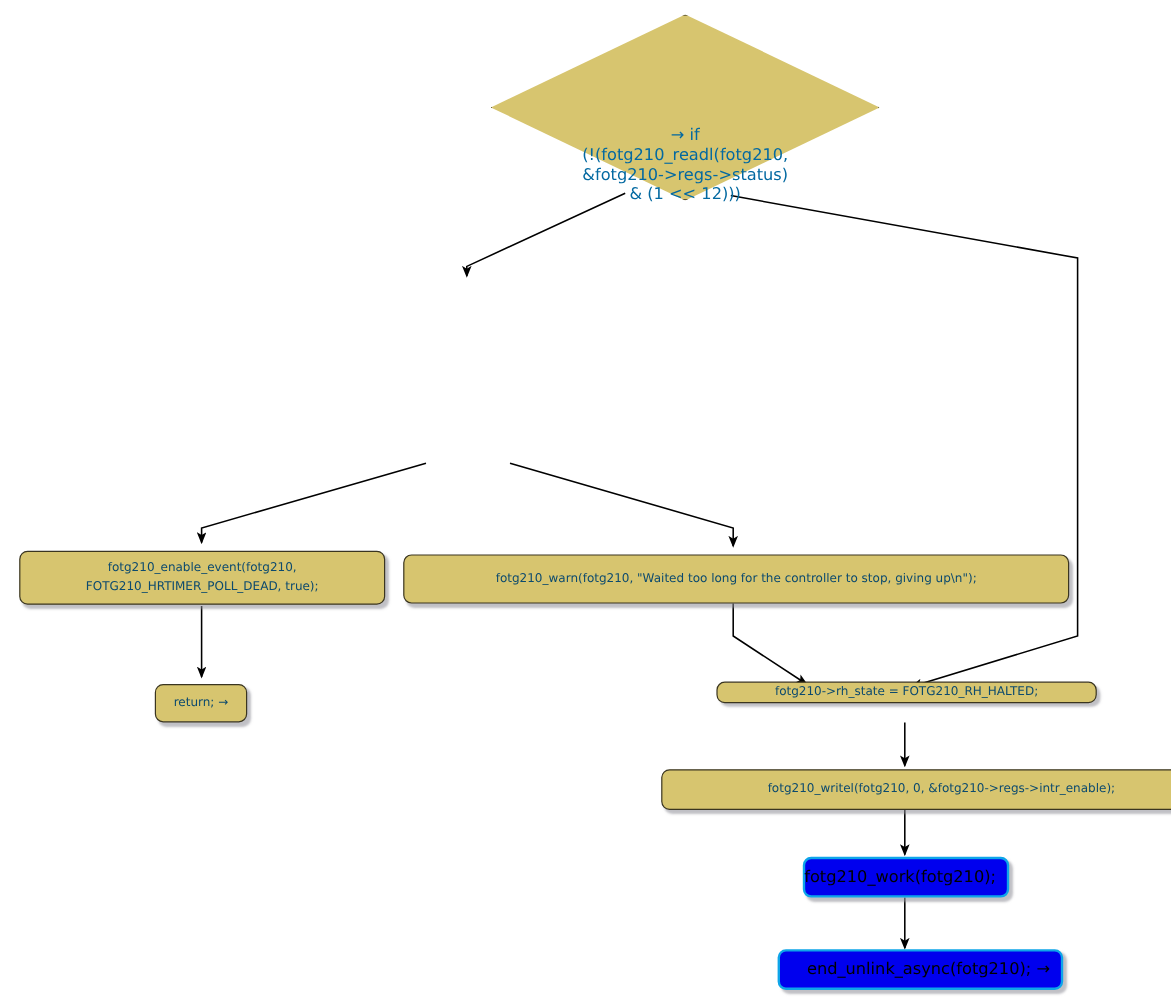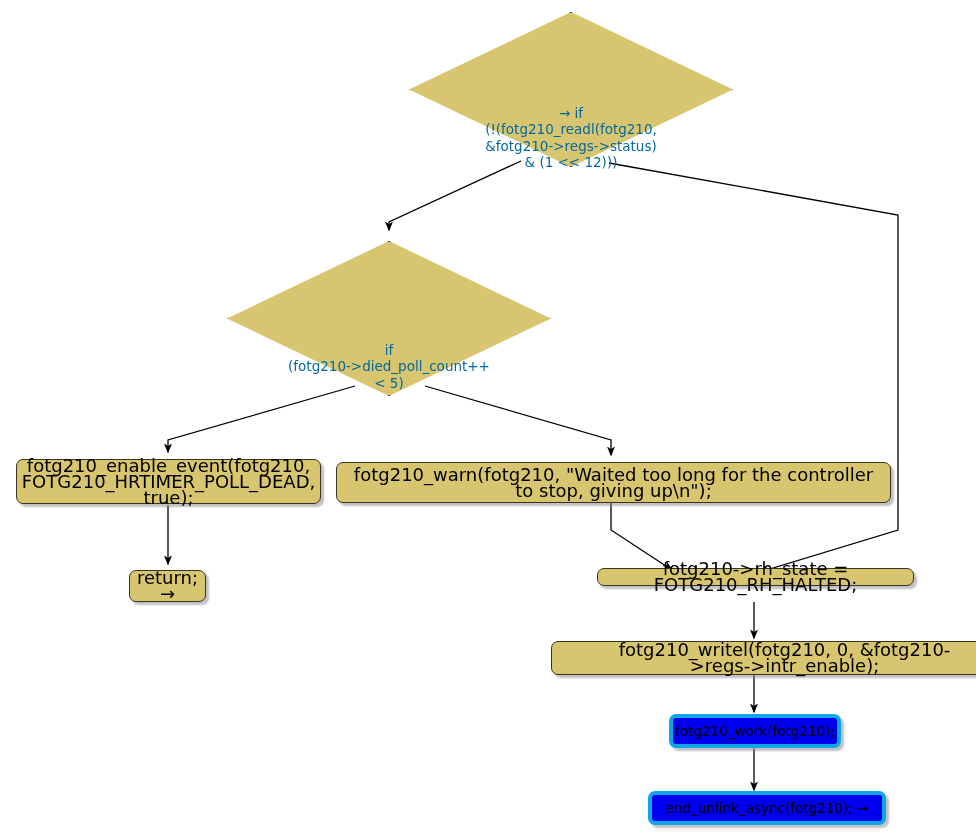--- a/index.html
+++ b/index.html
@@ -34,32 +34,33 @@
     border: 1px solid #3a3520;
     border-radius: 7px;
     background: #d7c56f;
     box-shadow: 3px 3px 2px rgba(140,140,150,0.55);
     display: flex;
     align-items: center;
     justify-content: center;
     text-align: center;
   }
   .rect .txt {
-    color: #000000;
-    font-size: 18px;
+    color: #0c4a6e;
+    font-size: 10px;
     line-height: 16px;
     white-space: pre-line;
     padding: 0 9px;
   }
 
   
   .rect.blue {
     background: #0000ee;
-    border: 4px solid #0ea5e9;
+    border: 2px solid #0ea5e9;
     box-shadow: 3px 3px 2px rgba(150,150,158,0.6);
+    justify-content: flex-end;
   }
   .rect.blue .txt {
     color: #000000;
     font-size: 13.5px;
   }
 
   
   .diamond {
     display: block;
   }
@@ -150,27 +151,20 @@
 
   <div class="node diamond" style="left:409px; top:12px; width:324px; height:155px;">
     <div class="shadow"></div>
     <div class="shape"></div>
     <div class="txt">→ if
 (!(fotg210_readl(fotg210,
 &amp;fotg210-&gt;regs-&gt;status)
 &amp; (1 &lt;&lt; 12)))</div>
   </div>
 
-  <div class="node diamond" style="left:227px; top:241px; width:324px; height:155px;">
-    <div class="shadow"></div>
-    <div class="shape"></div>
-    <div class="txt">if
-(fotg210-&gt;died_poll_count++
-&lt; 5)</div>
-  </div>
 
   <div class="node rect" style="left:16px; top:459px; width:305px; height:45px;">
     <span class="txt">fotg210_enable_event(fotg210,
 FOTG210_HRTIMER_POLL_DEAD, true);</span>
   </div>
 
   <div class="node rect" style="left:336px; top:462px; width:555px; height:41px;">
     <span class="txt">fotg210_warn(fotg210, "Waited too long for the controller to stop, giving up\n");</span>
   </div>
 

